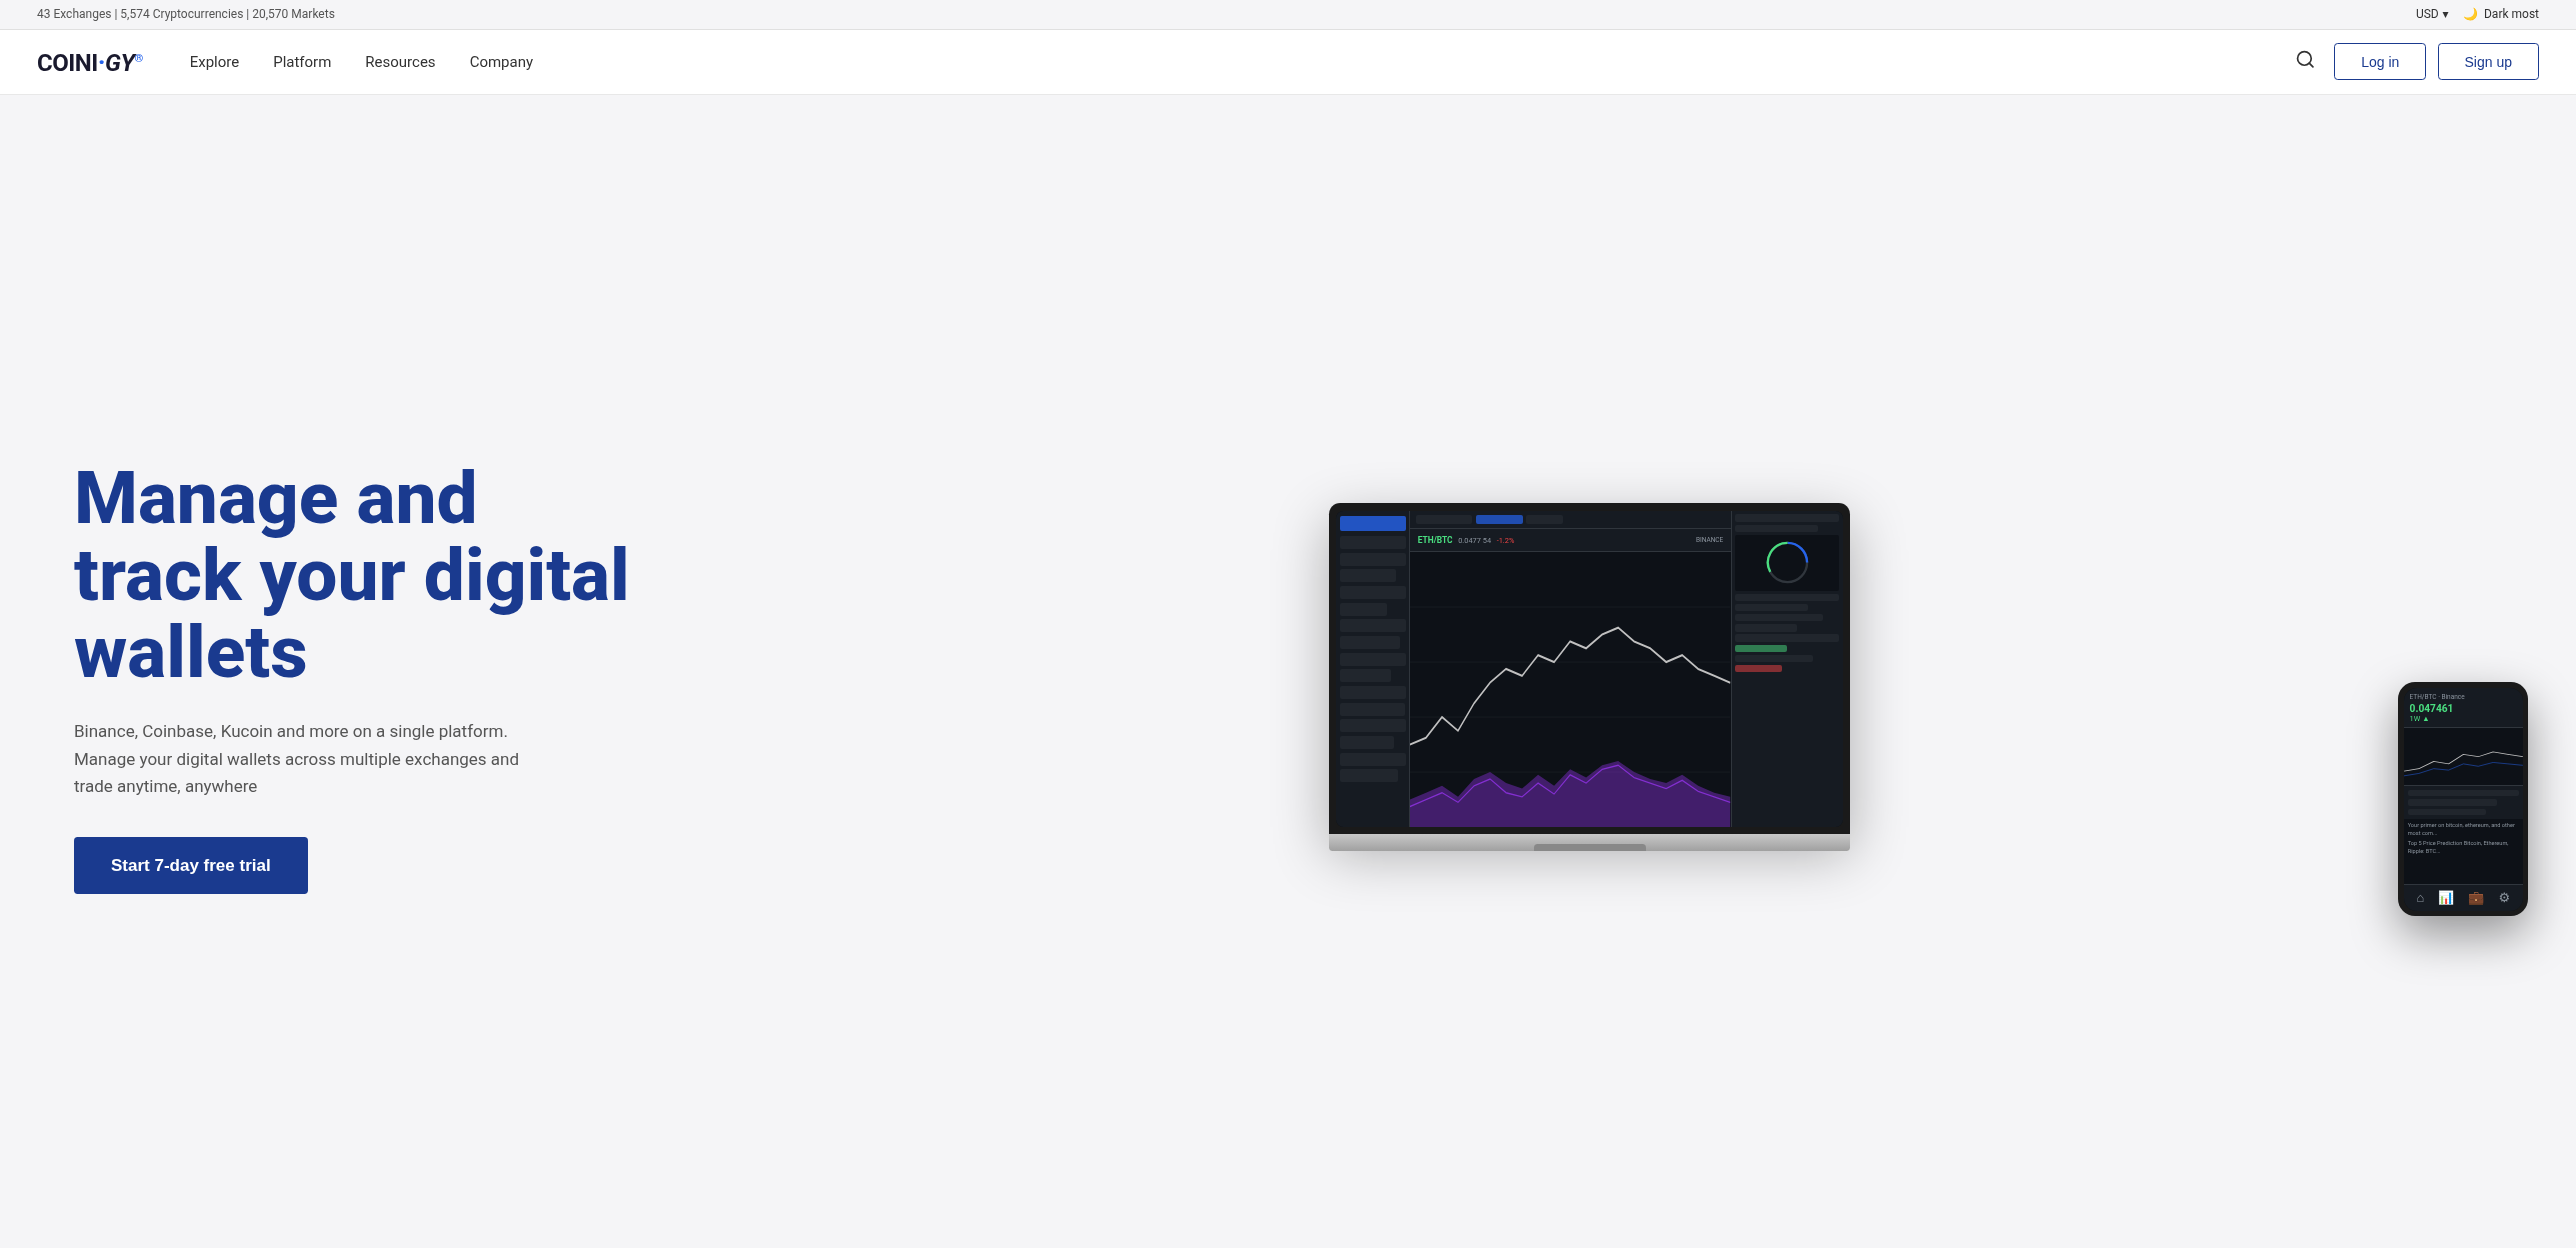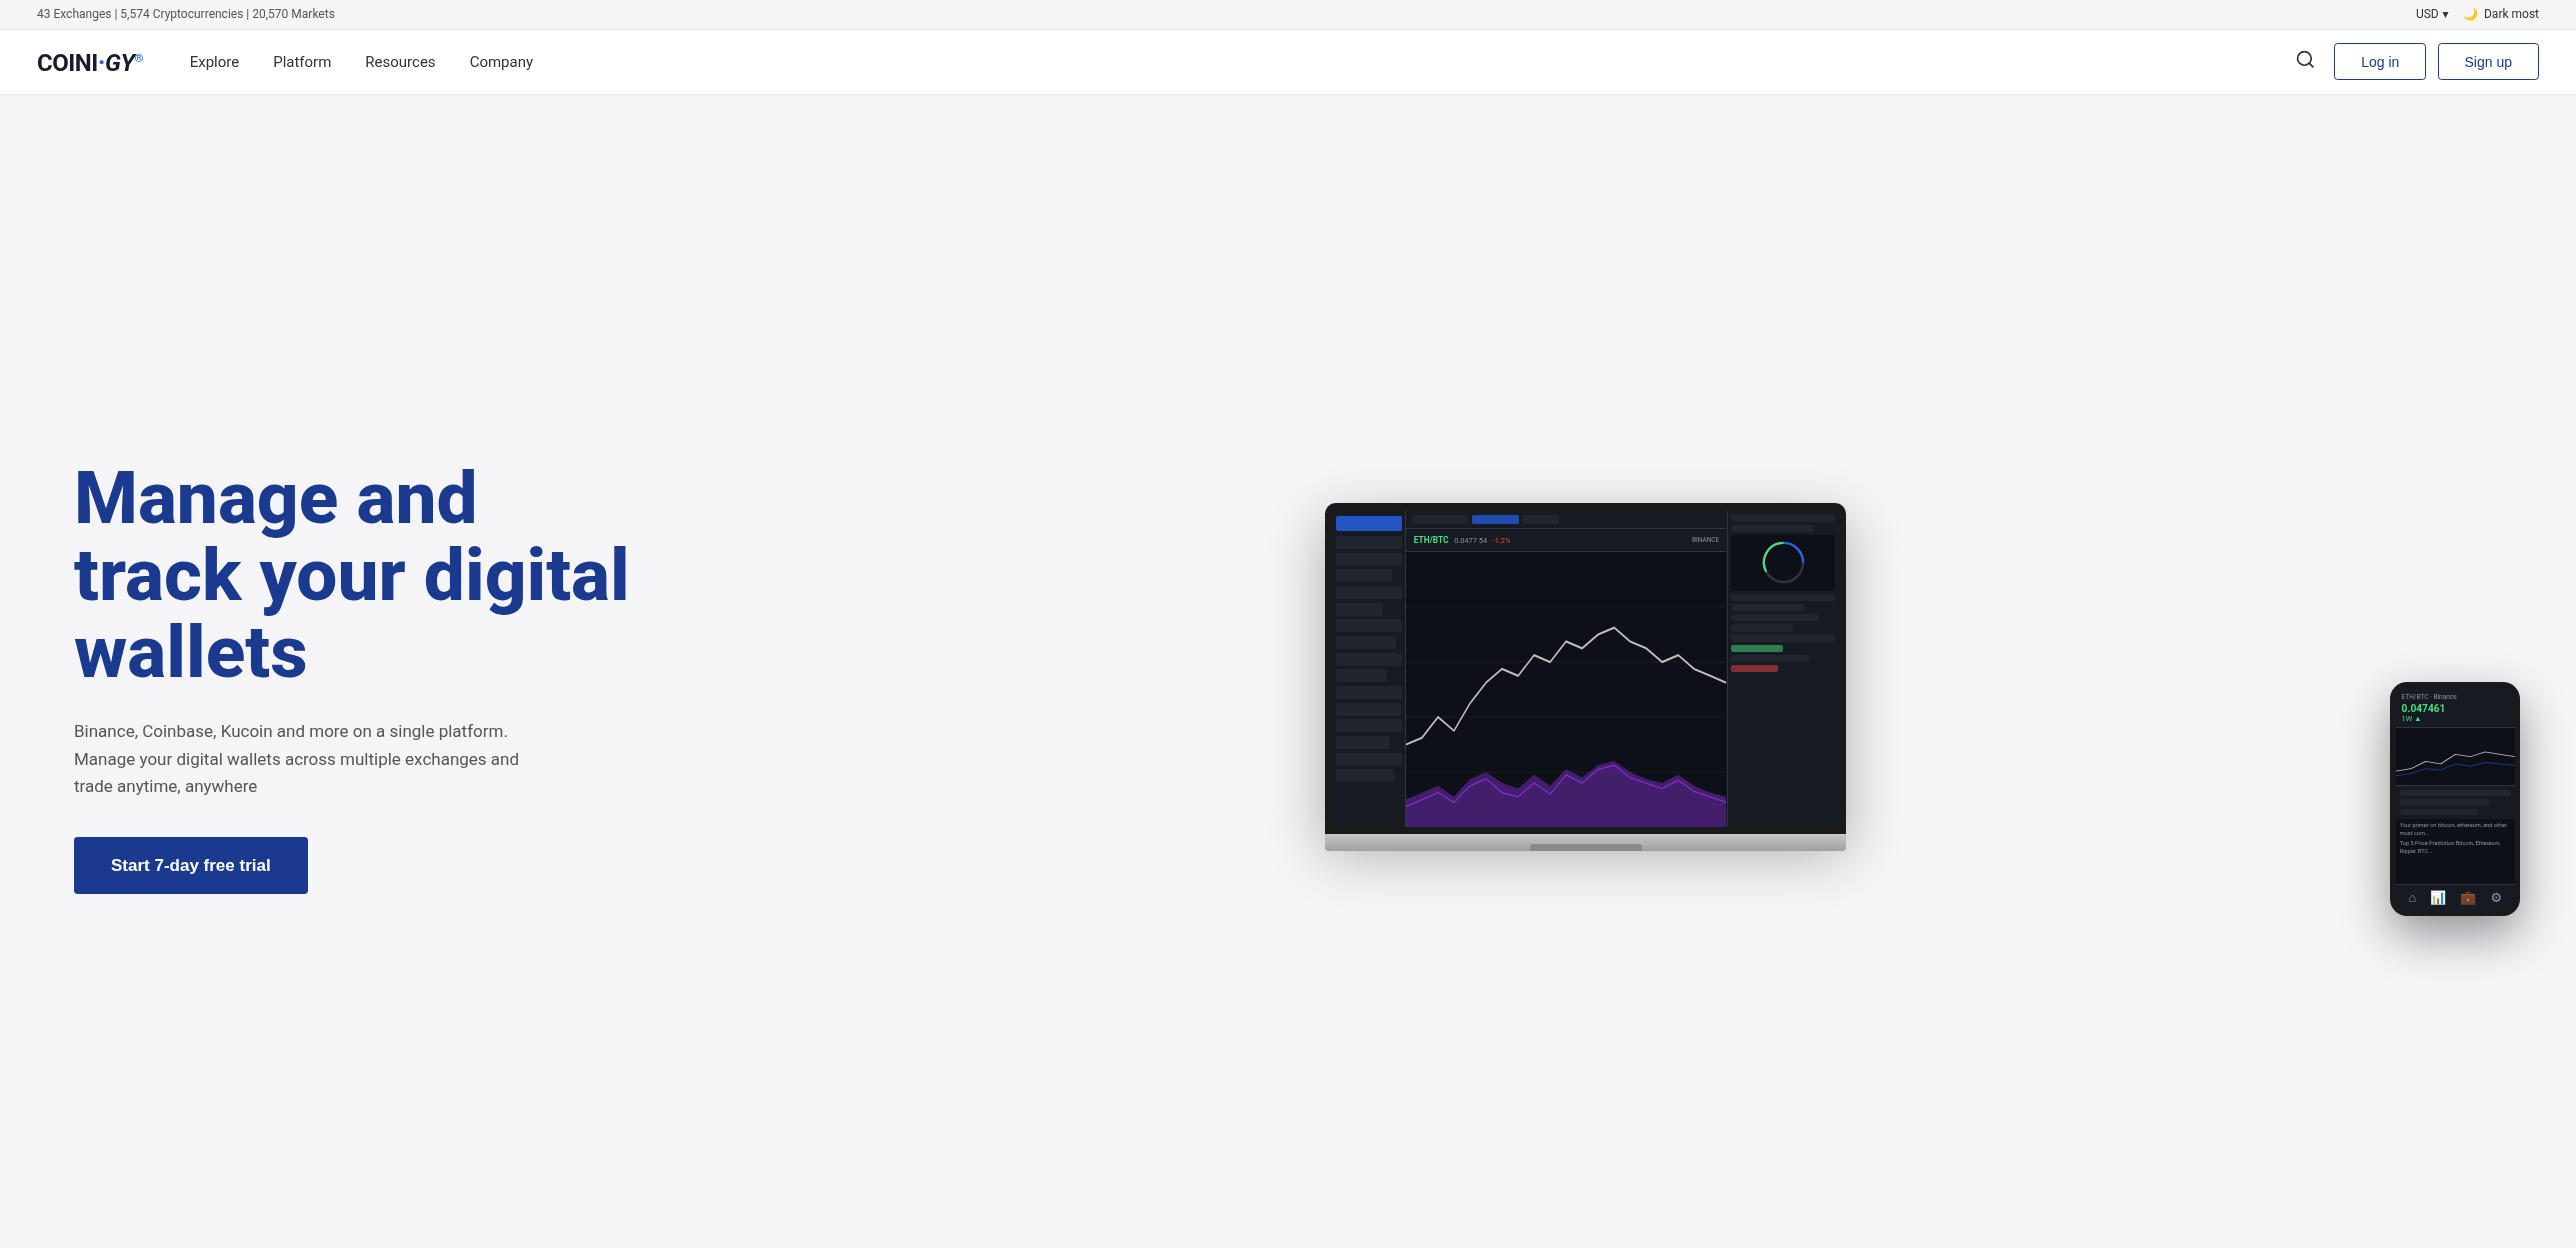--- a/index.html
+++ b/index.html
@@ -59,21 +59,21 @@
       cursor: pointer; font-weight: 500; text-align: center;
     }
     .search-icon-btn {
       background: none; border: none; cursor: pointer;
       font-size: 18.6px; color: #333; padding: 3.7px 7.4px;
     }
 
     
     .hero {
       background: #f5f5f7;
-      padding: 56px 37px 37px 74px;
+      padding: 56px 29px 37px 74px;
       display: flex;
       align-items: center;
       justify-content: space-between;
       min-height: calc(100vh - 102px);
     }
     .hero-left { max-width: 558px; flex-shrink: 0; }
     .hero-title {
       font-size: 73px; font-weight: 800; color: #1a3a8f;
       line-height: 1.05; margin-bottom: 28px;
     }

